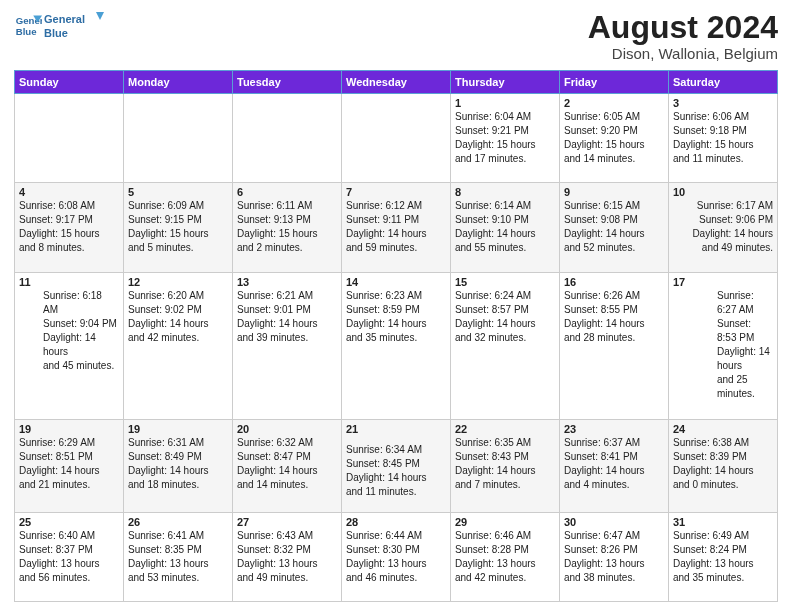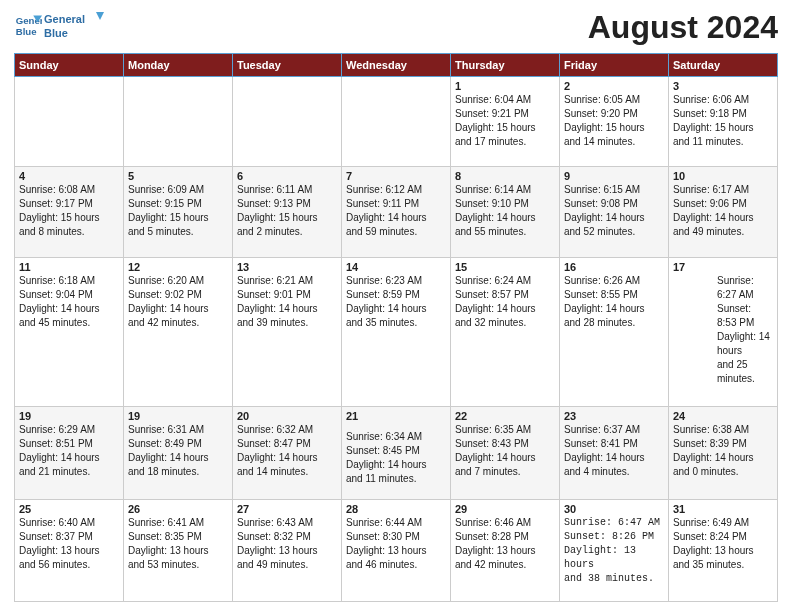--- a/index.html
+++ b/index.html
@@ -47,21 +47,21 @@
       font-weight: normal;
     }
     .calendar {
       flex: 1;
       border: 1px solid #ccc;
       border-collapse: collapse;
       width: 100%;
       table-layout: fixed;
     }
     .calendar th {
-      background-color: #7f1d1d;
+      background-color: #6d28d9;
       color: #fff;
       font-size: 11px;
       font-weight: bold;
       padding: 5px 4px;
       text-align: left;
       border: 1px solid #5a9fd4;
     }
     .calendar td {
       vertical-align: top;
       padding: 3px 4px;
@@ -104,20 +104,21 @@
       <div style="display:flex;flex-direction:column;justify-content:center;">
         <svg width="60" height="32" viewBox="0 0 60 32">
           <text x="0" y="13" font-size="11" font-weight="bold" fill="#2e6da4" font-family="Arial">General</text>
           <text x="0" y="27" font-size="11" font-weight="bold" fill="#2e6da4" font-family="Arial">Blue</text>
           <polygon points="52,2 60,2 56,10" fill="#4a9fd4"></polygon>
         </svg>
       </div>
     </div>
     <div class="title-block">
       <h1>August 2024</h1>
+      <h2>Dison, Wallonia, Belgium</h2>
     </div>
   </div>
 
   <table class="calendar">
     <thead>
       <tr>
         <th>Sunday</th>
         <th>Monday</th>
         <th>Tuesday</th>
         <th>Wednesday</th>
@@ -192,30 +193,30 @@
           </td>
           <td>
             <span class="day-num">9</span>
             <div class="day-info" style="white-space: pre-line;">Sunrise: 6:15 AM
 Sunset: 9:08 PM
 Daylight: 14 hours
 and 52 minutes.</div>
           </td>
           <td>
             <span class="day-num">10</span>
-            <div class="day-info" style="white-space: pre-line;">Sunrise: 6:17 AM
+            <div class="day-info" style="white-space: pre-line; text-align: right;">Sunrise: 6:17 AM
 Sunset: 9:06 PM
 Daylight: 14 hours
 and 49 minutes.</div>
           </td>
         </tr>
         <tr>
           <td>
             <span class="day-num">11</span>
-            <div class="day-info" style="white-space: pre-line;">Sunrise: 6:18 AM
+            <div class="day-info" style="white-space: pre-line; margin-left: 24px;">Sunrise: 6:18 AM
 Sunset: 9:04 PM
 Daylight: 14 hours
 and 45 minutes.</div>
           </td>
           <td>
             <span class="day-num">12</span>
             <div class="day-info" style="white-space: pre-line;">Sunrise: 6:20 AM
 Sunset: 9:02 PM
 Daylight: 14 hours
 and 42 minutes.</div>
@@ -338,21 +339,21 @@
           </td>
           <td>
             <span class="day-num">29</span>
             <div class="day-info" style="white-space: pre-line;">Sunrise: 6:46 AM
 Sunset: 8:28 PM
 Daylight: 13 hours
 and 42 minutes.</div>
           </td>
           <td>
             <span class="day-num">30</span>
-            <div class="day-info" style="white-space: pre-line; font-family: Liberation Mono, monospace;">Sunrise: 6:47 AM
+            <div class="day-info" style="white-space: pre-line;">Sunrise: 6:47 AM
 Sunset: 8:26 PM
 Daylight: 13 hours
 and 38 minutes.</div>
           </td>
           <td>
             <span class="day-num">31</span>
             <div class="day-info" style="white-space: pre-line;">Sunrise: 6:49 AM
 Sunset: 8:24 PM
 Daylight: 13 hours
 and 35 minutes.</div>

